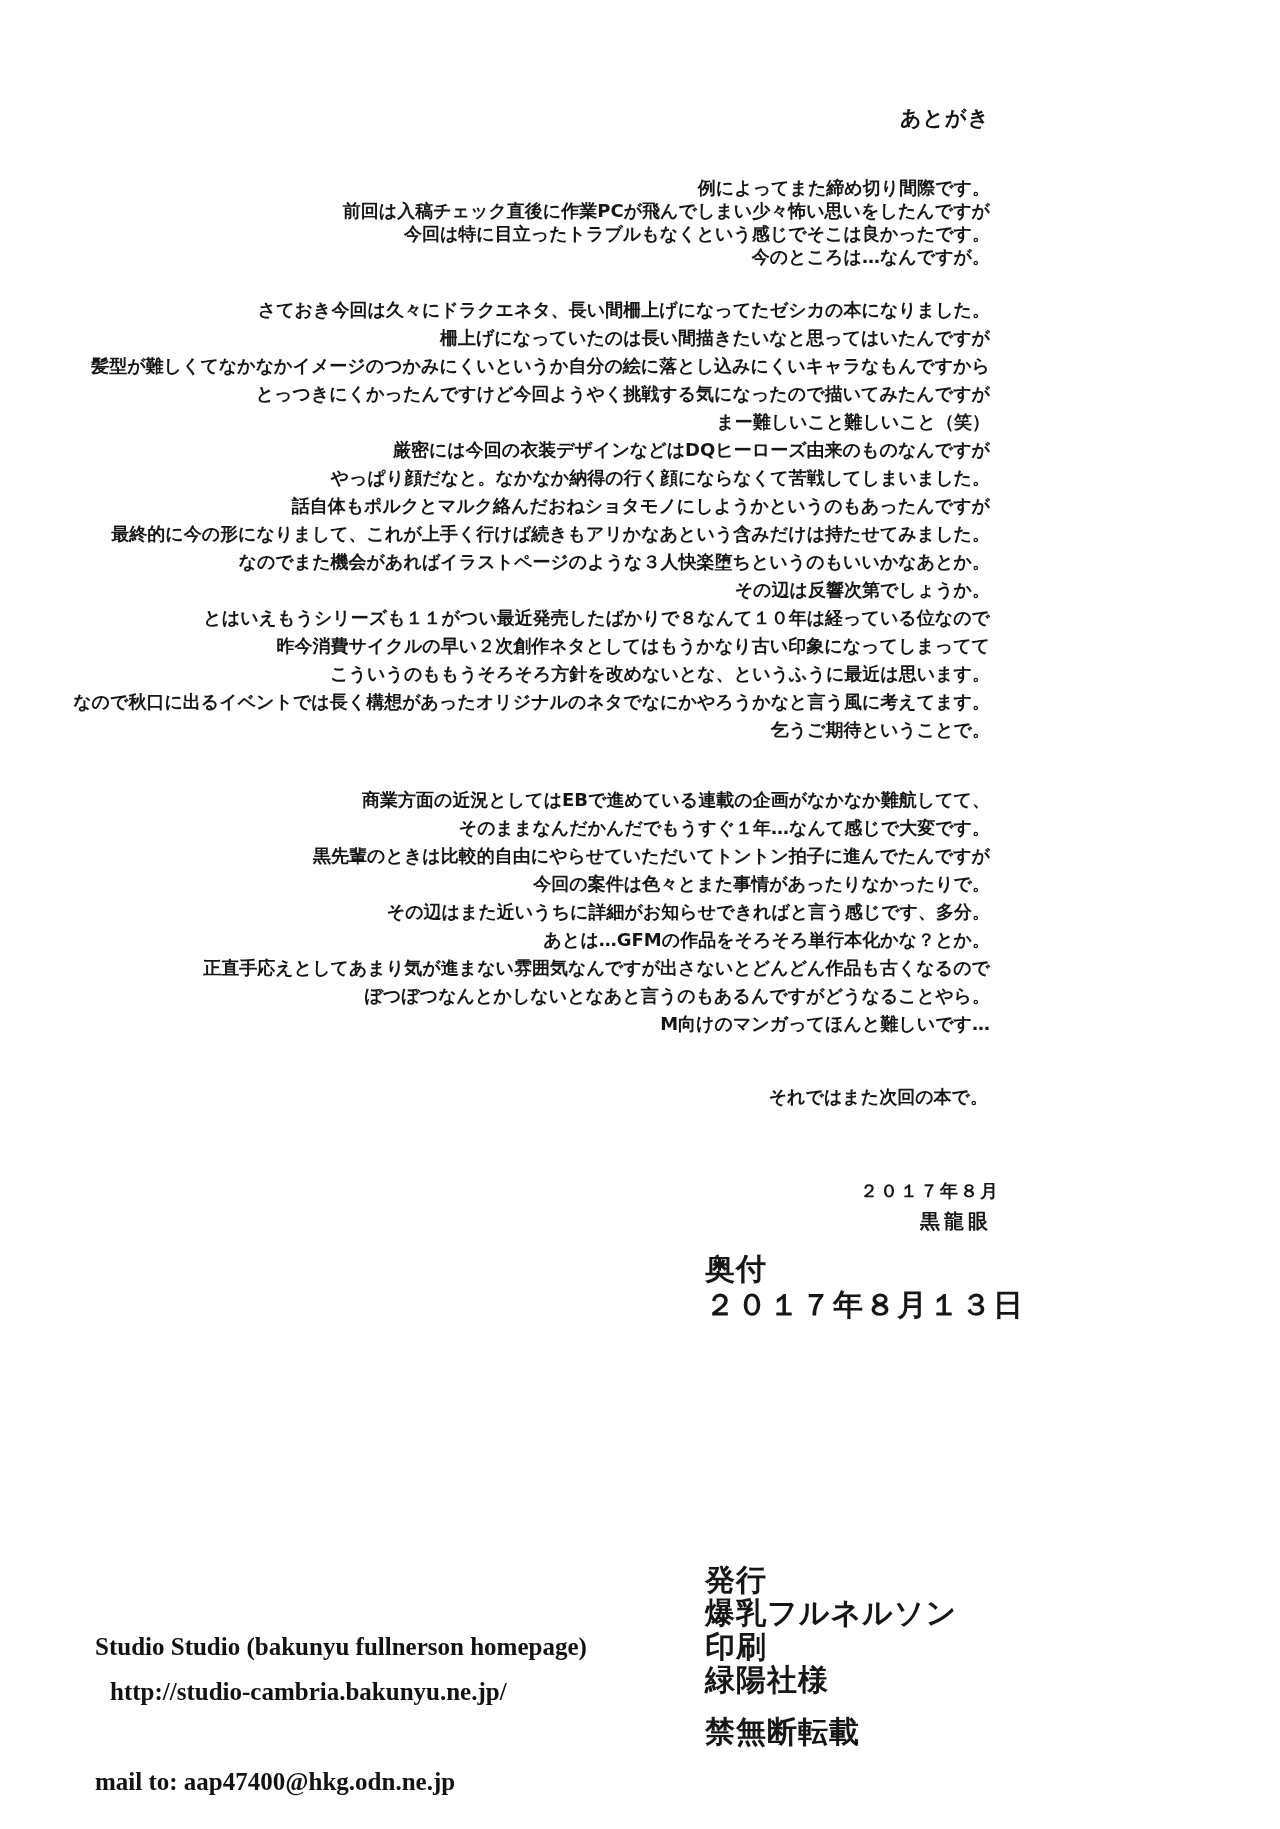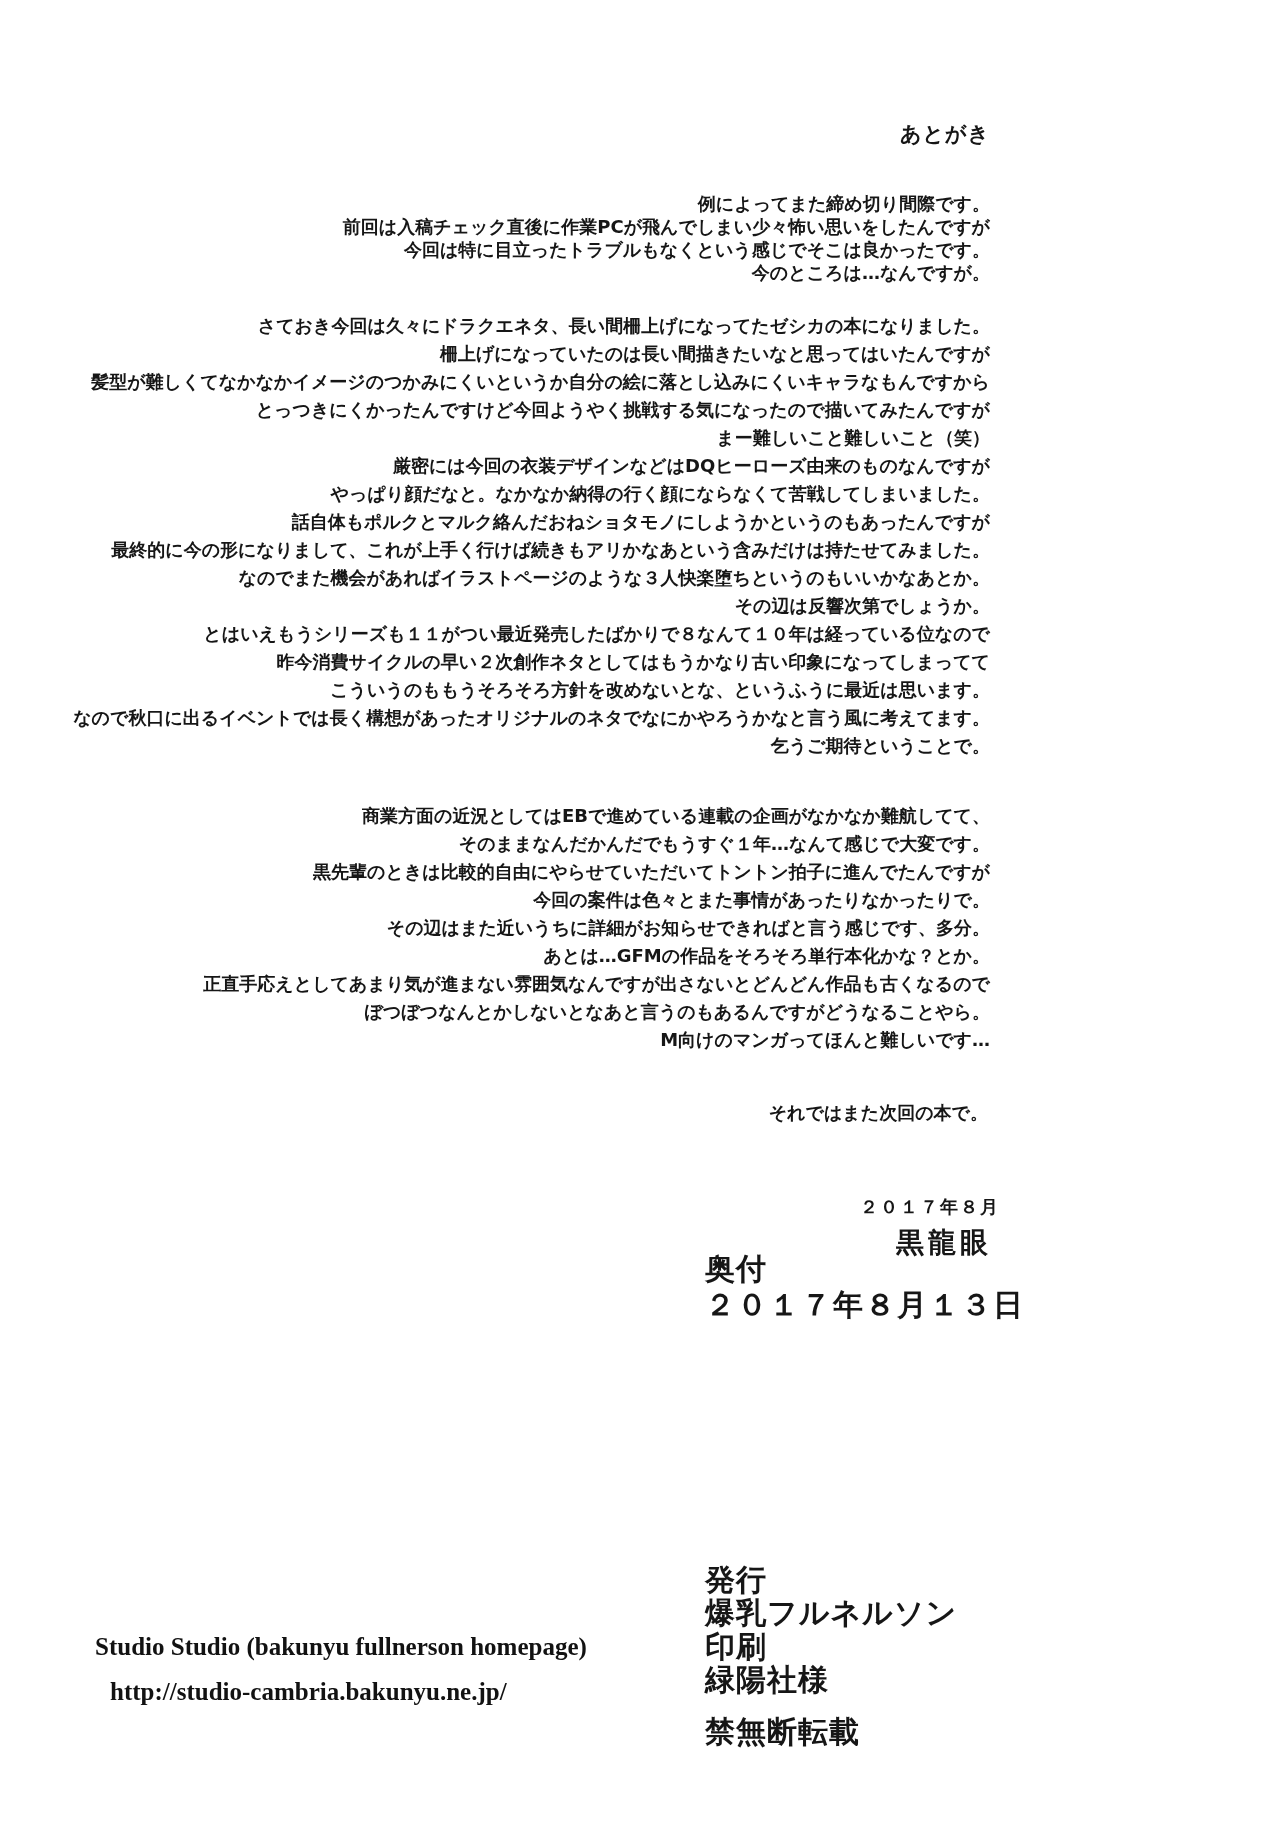--- a/index.html
+++ b/index.html
@@ -15,21 +15,20 @@
     background: #ffffff;
     color: #161616;
     font-family: "DejaVu Sans", "Liberation Sans", sans-serif;
     font-weight: bold;
     overflow: hidden;
   }
   .jp-block {
     position: absolute;
     white-space: pre-line;
     text-align: right;
-    margin-top: 16px;
   }
   .title {
     top: 104px;
     right: 290px;
     font-size: 21px;
     letter-spacing: 1px;
   }
   .para1 {
     top: 176px;
     right: 290px;
@@ -55,21 +54,21 @@
   }
   .sign-date {
     top: 1179px;
     right: 280px;
     font-size: 18px;
     letter-spacing: 2px;
   }
   .sign-author {
     top: 1208px;
     right: 288px;
-    font-size: 28px;
+    font-size: 20px;
     letter-spacing: 4px;
   }
   .colophon-line {
     position: absolute;
     left: 705px;
     text-align: left;
     font-size: 30px;
     letter-spacing: 1px;
     white-space: nowrap;
   }
@@ -149,14 +148,15 @@
   <div class="colophon-line colo-print-label">印刷</div>
 
   <div class="colophon-line colo-print-name">緑陽社様</div>
 
   <div class="colophon-line colo-notice">禁無断転載</div>
 
   <div class="footer-line footer-studio">Studio Studio (bakunyu fullnerson homepage)</div>
 
   <div class="footer-line footer-url">http://studio-cambria.bakunyu.ne.jp/</div>
 
+  <div class="footer-line footer-mail">mail to: aap47400@hkg.odn.ne.jp</div>
 
 </div>
 
 </body></html>

